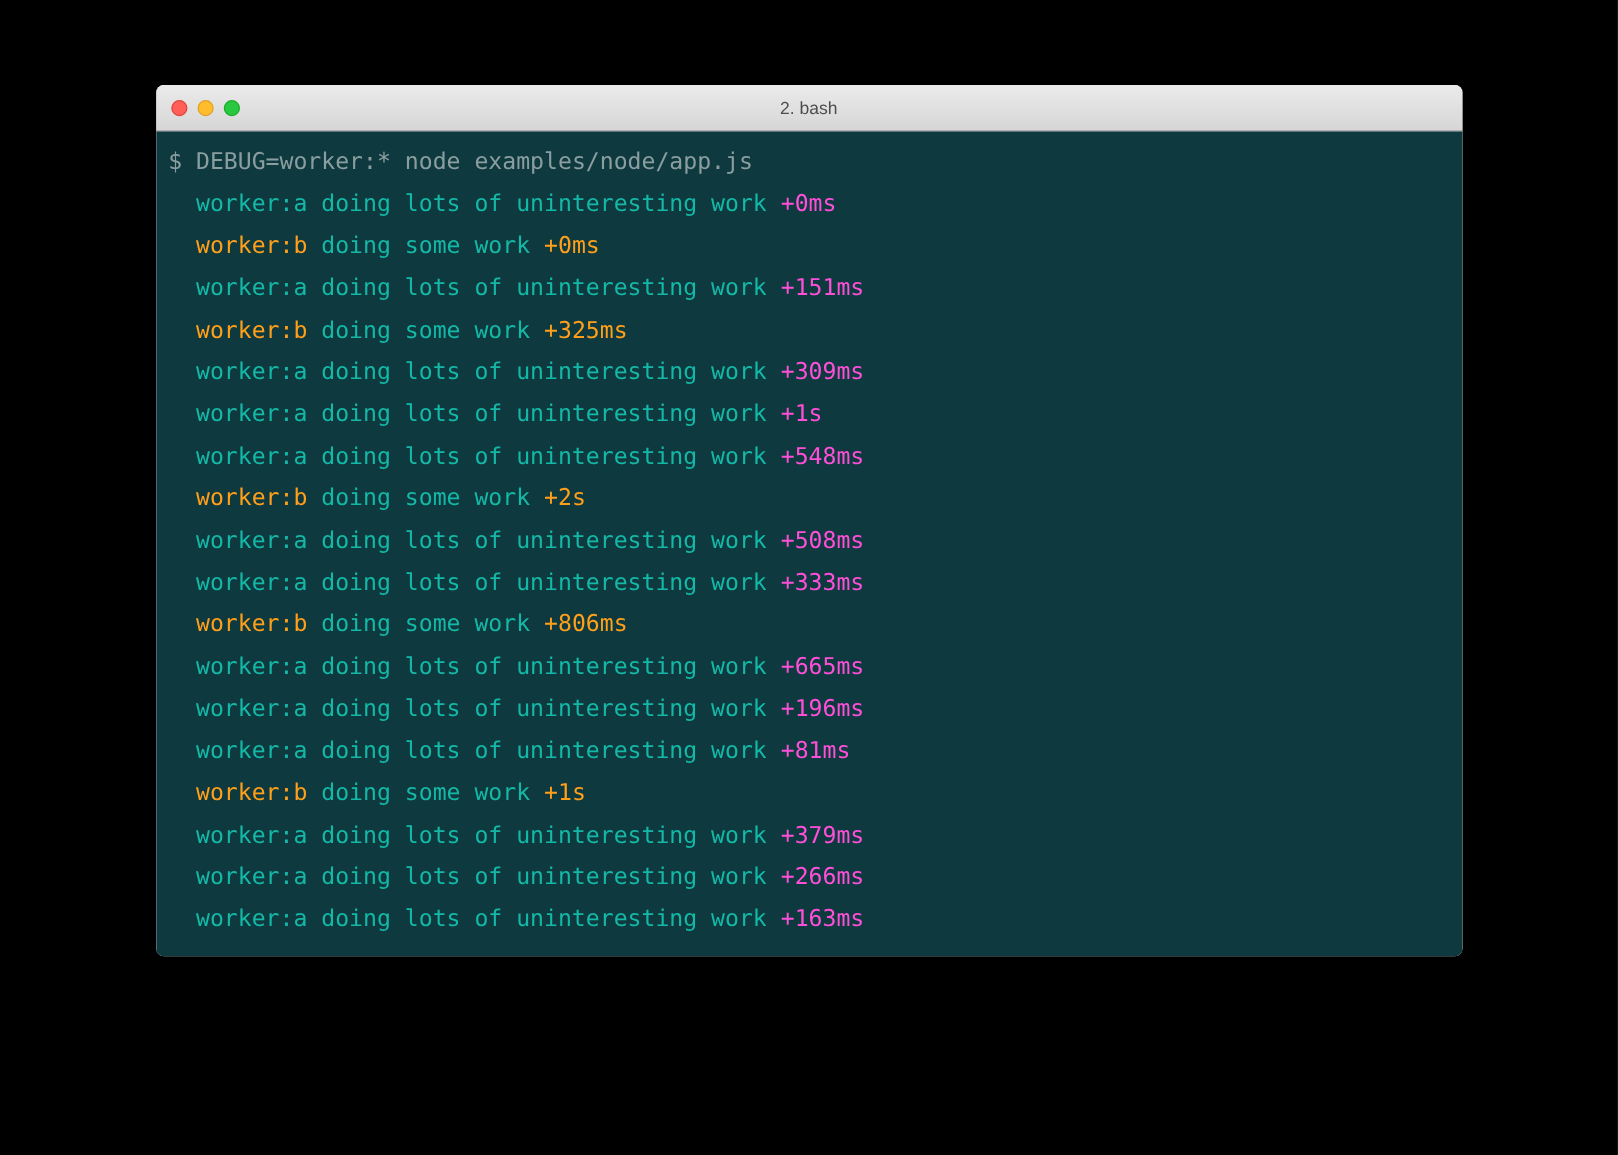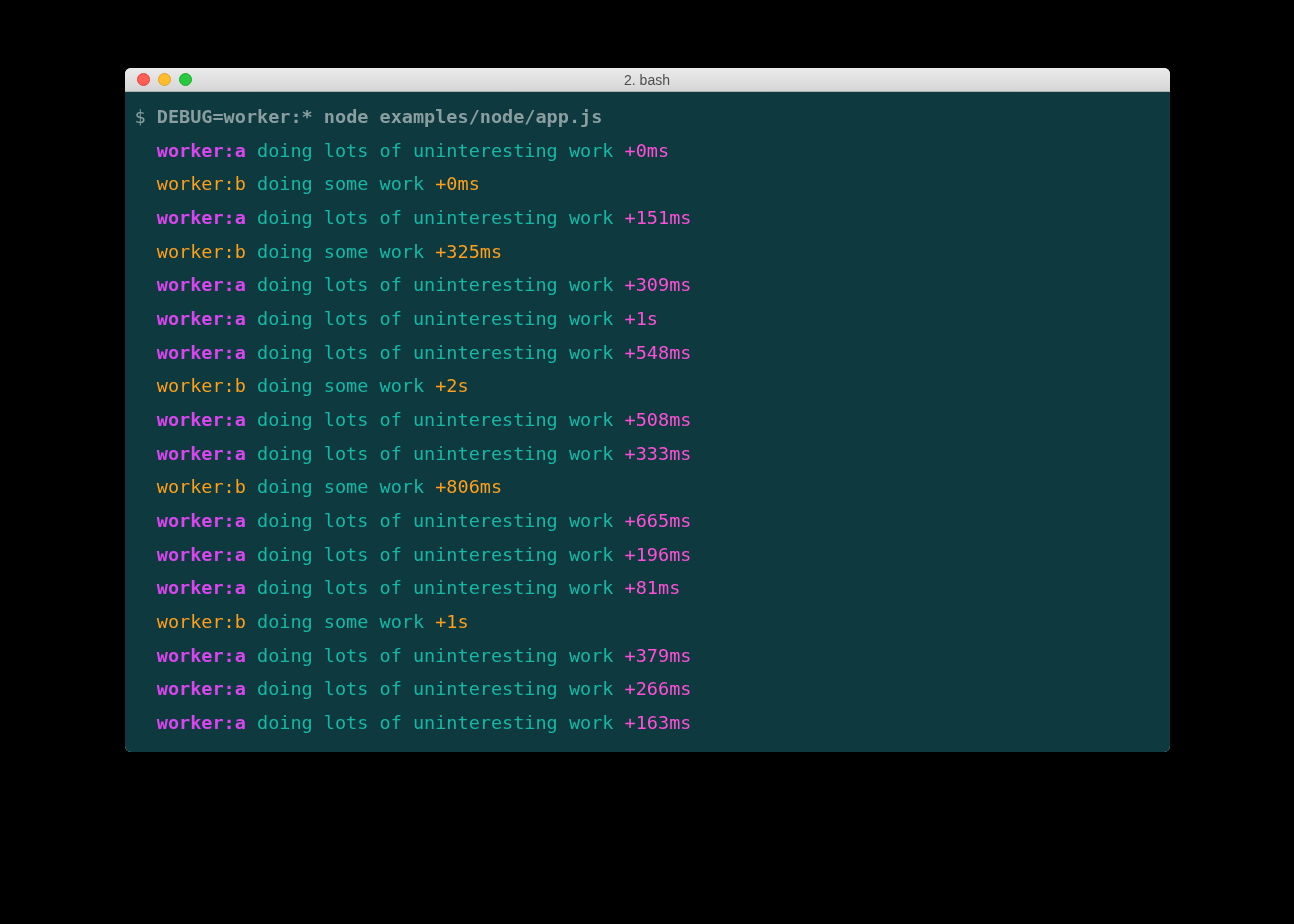--- a/index.html
+++ b/index.html
@@ -18,21 +18,21 @@
       font-family: "Menlo", "Monaco", "Consolas", monospace;
     }
     .window {
       width: 1045px;
       border-radius: 6px;
       overflow: hidden;
       box-shadow: 0 20px 60px rgba(0,0,0,0.5);
       background: #e8e8e8;
     }
     .titlebar {
-      height: 24px;
+      height: 37px;
       background: linear-gradient(to bottom, #ebebeb, #d6d6d6);
       border-bottom: 1px solid #b0b0b0;
       display: flex;
       align-items: center;
       position: relative;
     }
     .traffic-lights {
       display: flex;
       gap: 8px;
       padding-left: 12px;
@@ -64,29 +64,28 @@
       white-space: pre;
     }
     .line {
       display: block;
     }
     .prompt {
       color: #8a9ea0;
     }
     .cmd {
       color: #8a9ea0;
-      font-weight: bold;
     }
     .indent {
       display: inline-block;
       width: 2ch;
     }
     .ns-a {
-      color: #d946ef;
-      font-weight: bold;
+      color: #14b8a6;
+      font-weight: normal;
     }
     .ns-b {
       color: #ff9f1a;
       font-weight: normal;
     }
     .msg {
       color: #14b8a6;
     }
     .time-a {
       color: #ff4fd8;

